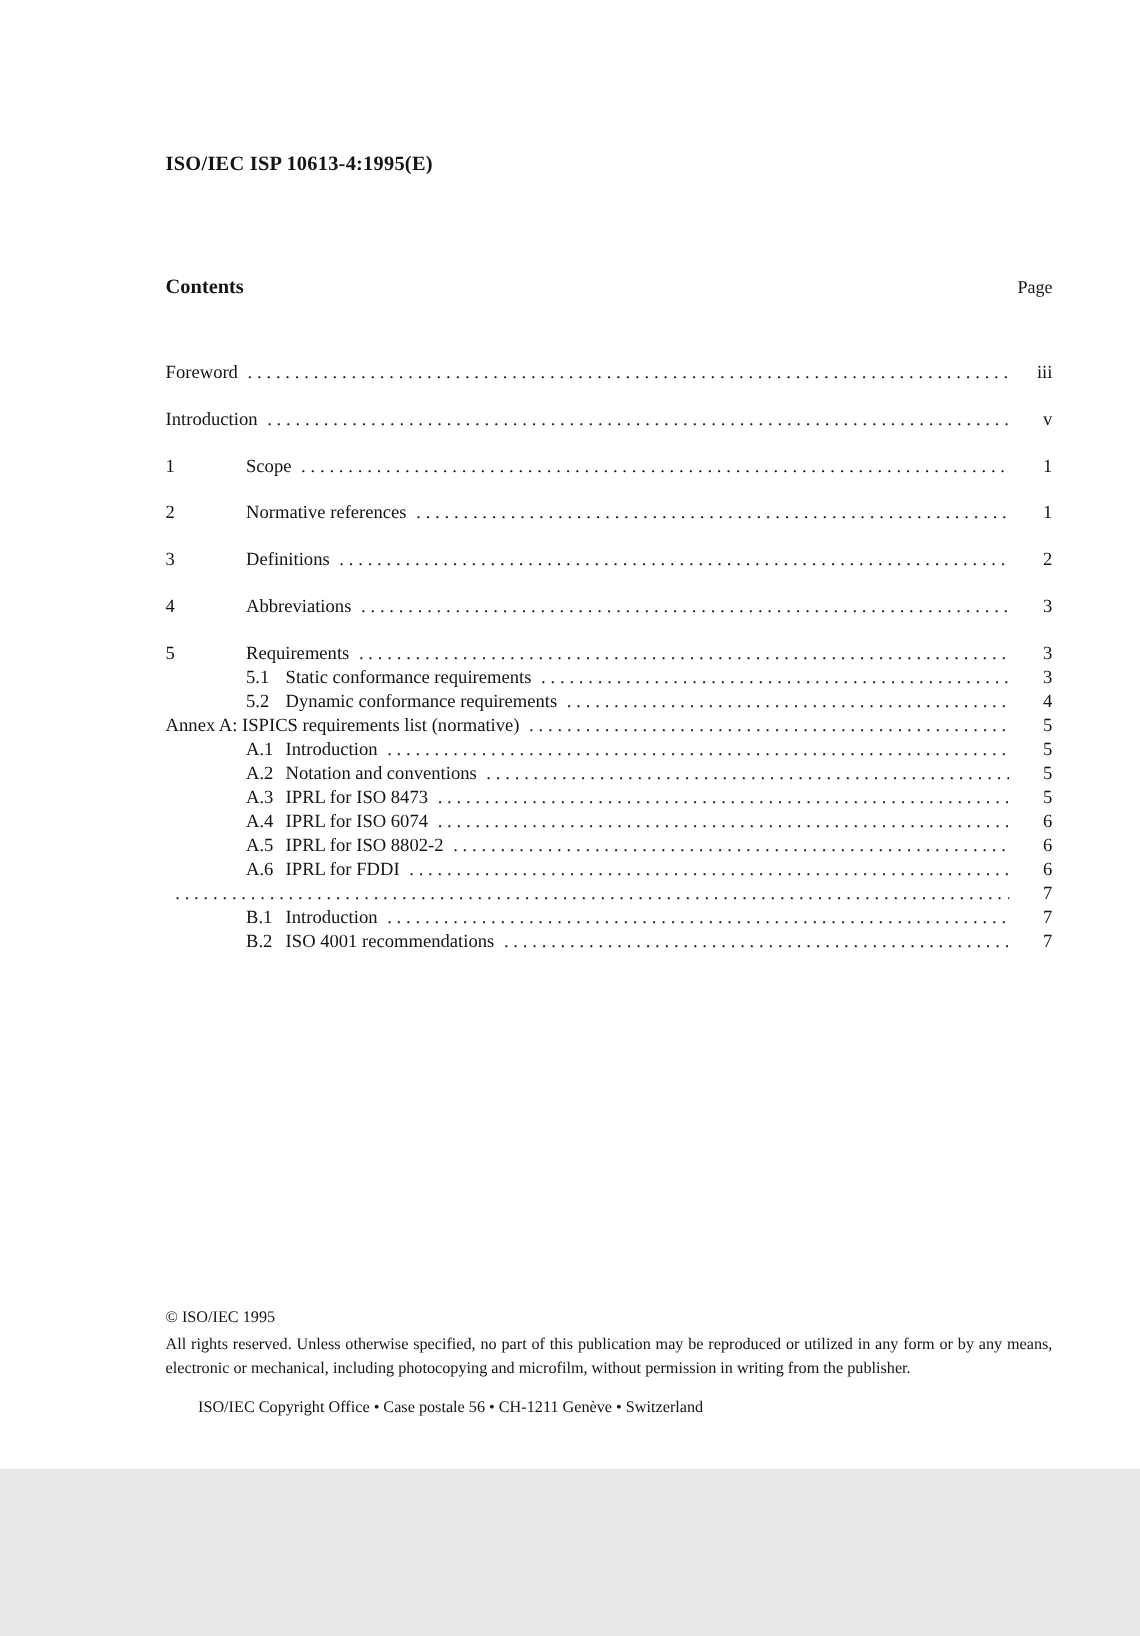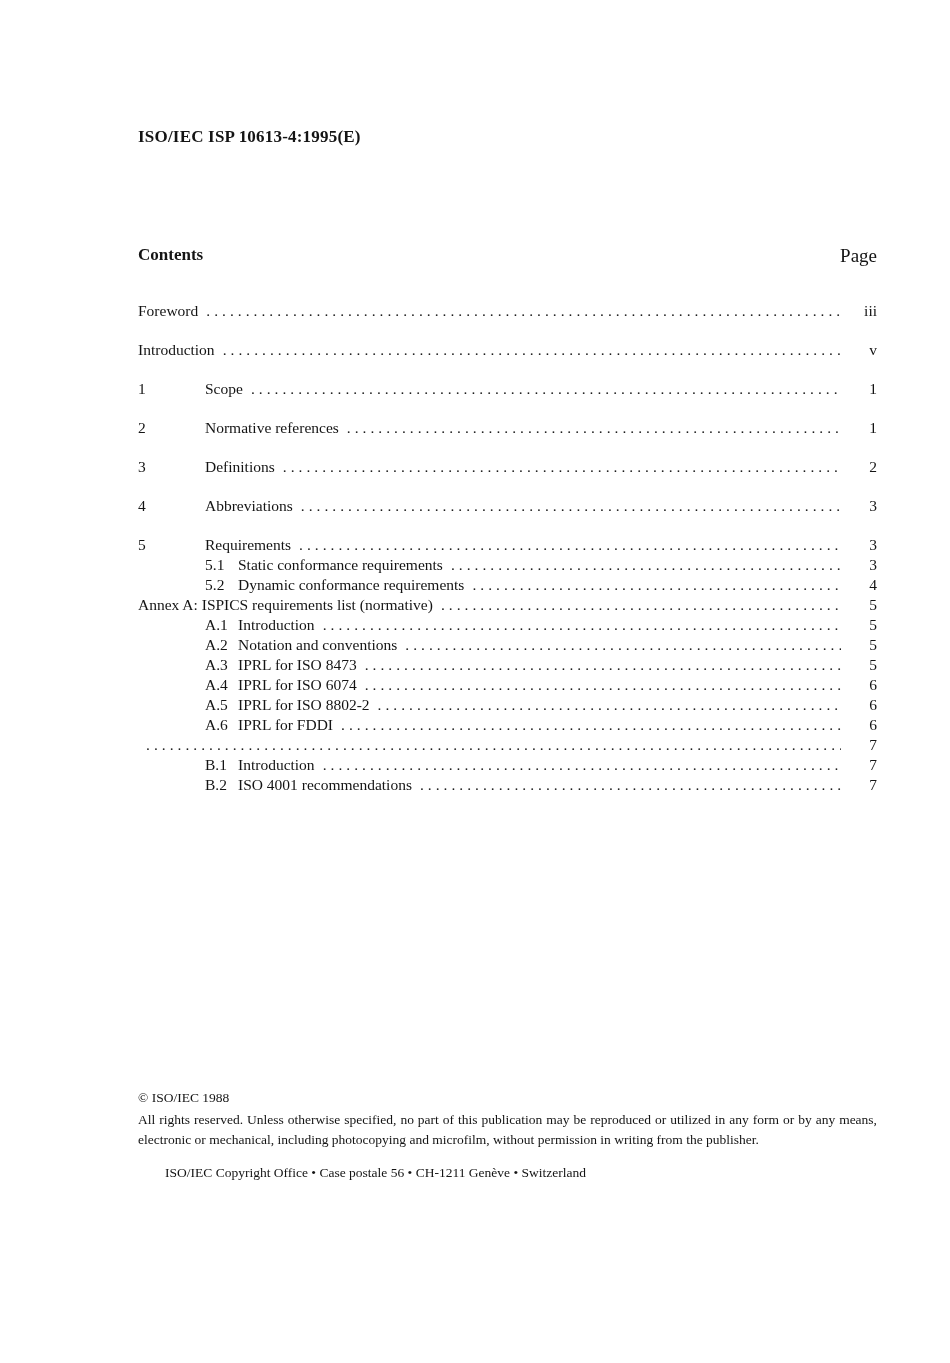--- a/index.html
+++ b/index.html
@@ -1,50 +1,50 @@
 <!DOCTYPE html>
 <html><head>
 <meta charset="utf-8">
 <style>
   html, body { margin: 0; padding: 0; background: #e8e8e8; }
   .page {
     position: relative;
     width: 950px;
-    height: 1363px;
+    height: 1224px;
     margin: 0 auto;
     background: #ffffff;
     font-family: "Liberation Serif", "DejaVu Serif", serif;
     color: #141414;
     overflow: hidden;
   }
 
   .doc-ref {
     position: absolute;
     top: 127px;
     left: 138px;
     font-size: 17px;
     font-weight: bold;
     letter-spacing: 0.2px;
   }
 
   .contents-row {
     position: absolute;
-    top: 245px;
+    top: 229px;
     left: 138px;
     width: 739px;
     display: flex;
-    align-items: flex-start;
+    align-items: flex-end;
   }
   .contents-title {
     font-size: 17px;
     font-weight: bold;
   }
   .contents-spacer { flex: 1; }
   .page-col-label {
-    font-size: 19px;
+    font-size: 15px;
   }
 
   .toc {
     position: absolute;
     top: 301px;
     left: 138px;
     width: 739px;
     font-size: 15.5px;
   }
   .toc-row {
@@ -222,18 +222,18 @@
       </div>
       <div class="toc-row sub">
         <span class="toc-num">B.2</span>
         <span class="toc-label">ISO 4001 recommendations</span>
         <span class="leader">........................................................................................................................................................................................................</span>
         <span class="toc-page">7</span>
       </div>
     </div>
 
   <div class="footer">
-    <p class="copyright-line">© ISO/IEC 1988</p>
+    <p class="copyright-line">© ISO/IEC 1995</p>
     <p class="rights-text">All rights reserved. Unless otherwise specified, no part of this publication may be reproduced or utilized in any form or by any means, electronic or mechanical, including photocopying and microfilm, without permission in writing from the publisher.</p>
     <p class="address-line">ISO/IEC Copyright Office • Case postale 56 • CH-1211 Genève • Switzerland</p>
   </div>
 
 </div>
 
 </body></html>

